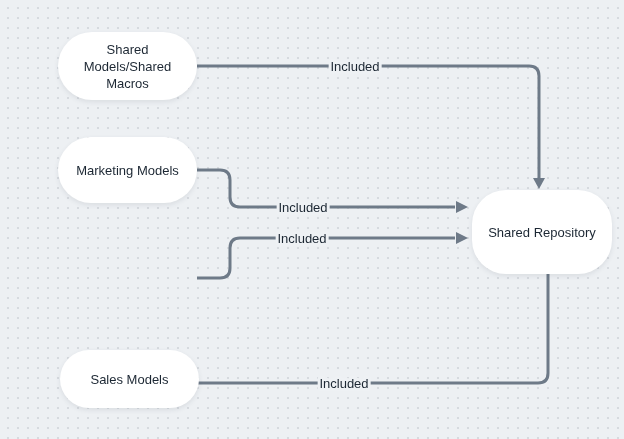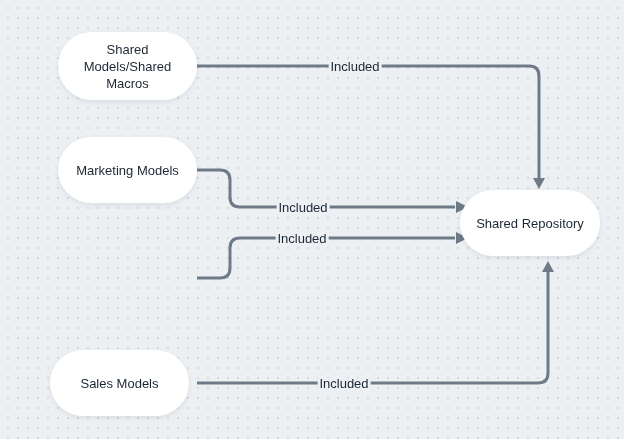--- a/index.html
+++ b/index.html
@@ -60,22 +60,22 @@
     font-size: 13px;
     font-weight: 500;
     color: #1c2733;
     text-align: center;
     white-space: pre-line;
     line-height: 17px;
   }
   .n1 { left: 58px;  top: 32px;  width: 139px; height: 68px; }
   .n2 { left: 58px;  top: 137px; width: 139px; height: 66px; }
   .n3 { left: 58px;  top: 245px; width: 139px; height: 66px; }
-  .n4 { left: 50px;  top: 350px; width: 139px; height: 66px; }
-  .n5 { left: 460px; top: 190px; width: 140px; height: 66px; }
+  .n4 { left: 60px;  top: 350px; width: 139px; height: 58px; }
+  .n5 { left: 472px; top: 190px; width: 140px; height: 84px; }
 </style>
 </head>
 <body>
 
 <div class="canvas">
 
   <svg class="edges-layer" viewBox="0 0 624 439">
 
     <g>
       <path class="edge-path" d="M 197,66 H 529 Q 539,66 539,76 V 178"></path>

